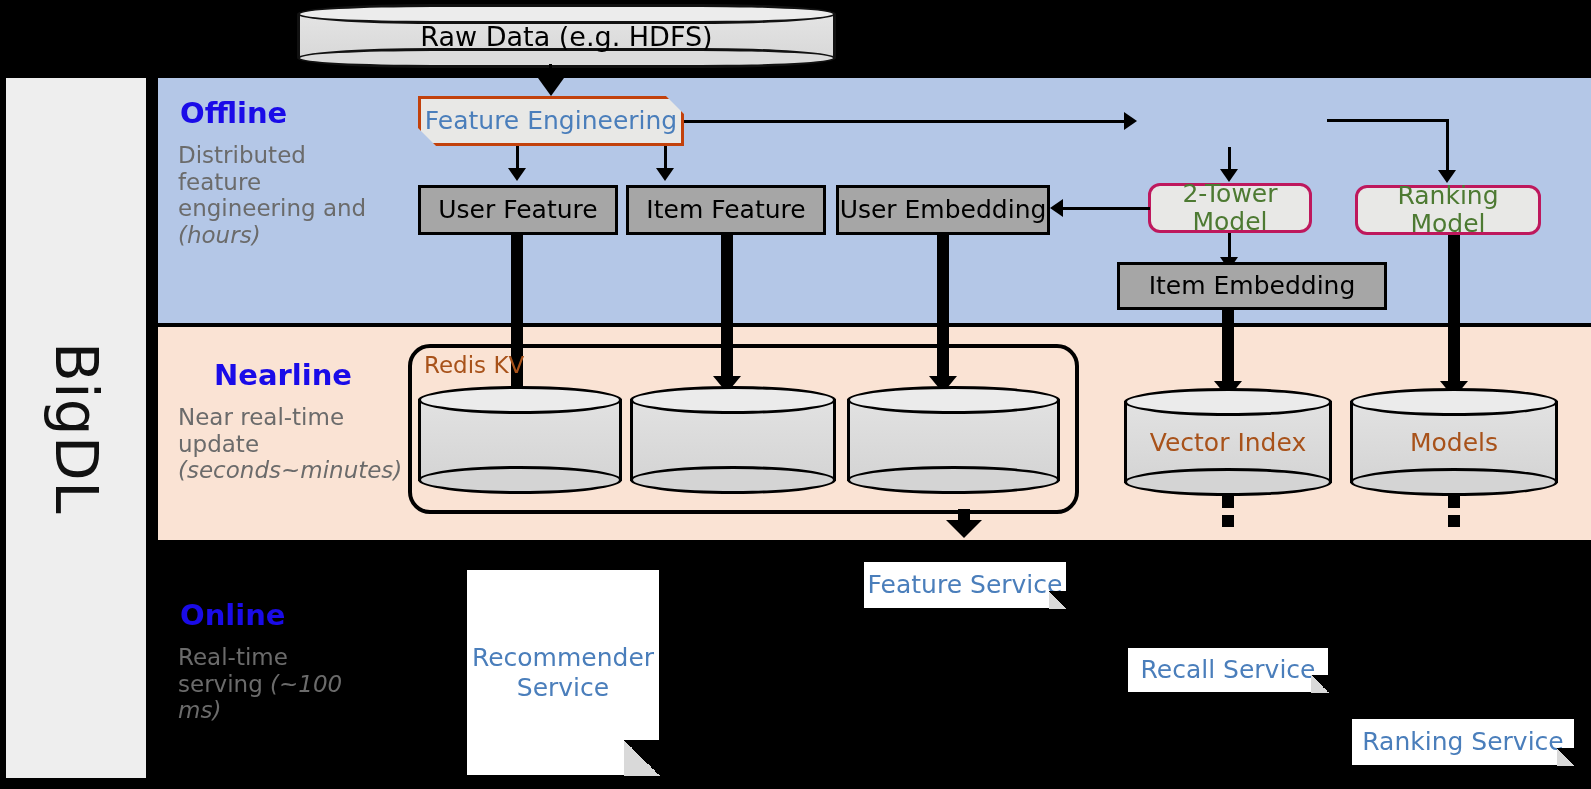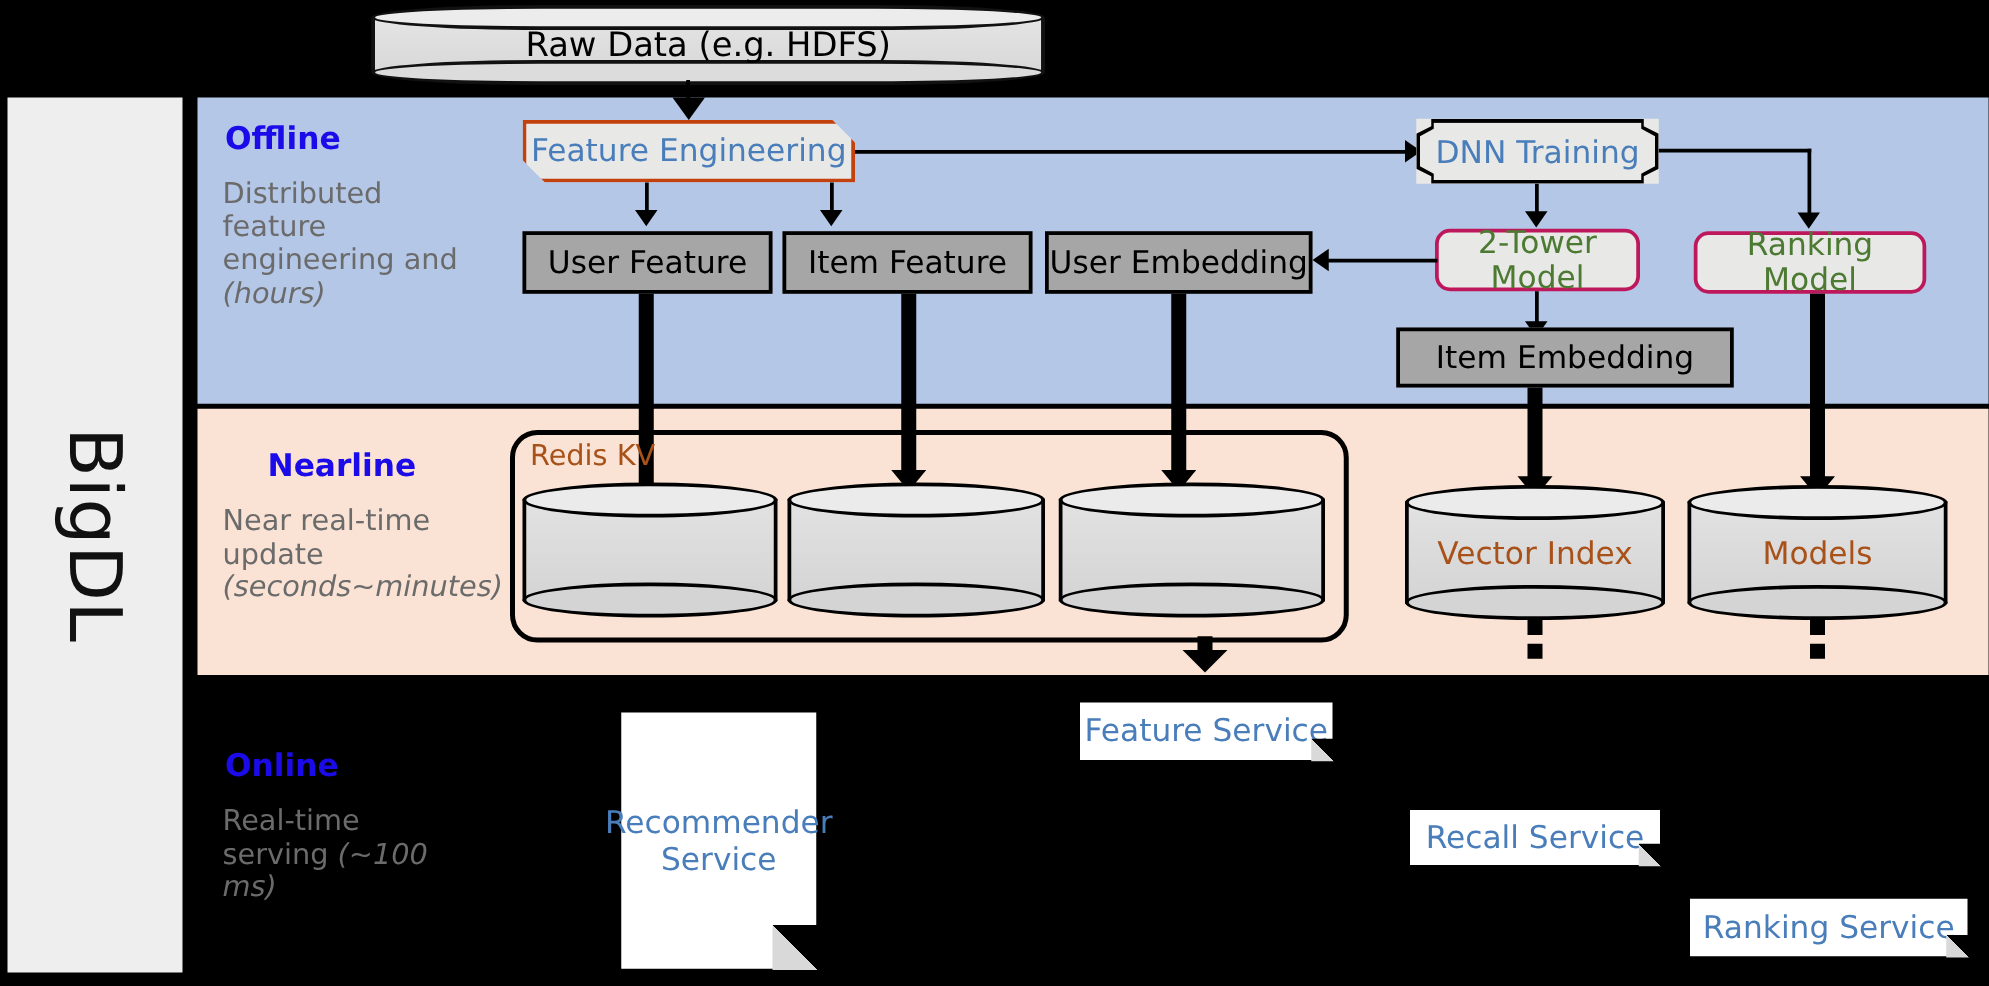--- a/index.html
+++ b/index.html
@@ -15,21 +15,21 @@
   .rail-label span{transform:rotate(90deg);white-space:nowrap;
               font-size:58px;color:#111;letter-spacing:.5px;
               font-family:"DejaVu Sans",sans-serif;}
 
   
   .band{position:absolute;left:158px;right:0;}
   .band-offline{top:78px;height:245px;background:#b4c7e7;}
   .band-nearline{top:327px;height:213px;background:#fae3d4;}
   .band-online{top:544px;height:245px;background:#000;}
 
-  .band-title{position:absolute;font-size:25px;color:#1a0be8;font-weight:600;
+  .band-title{position:absolute;font-size:29px;color:#1a0be8;font-weight:600;
               font-family:"DejaVu Sans",sans-serif;text-align:center;}
   .band-sub{position:absolute;font-size:23px;color:#6b6b6b;line-height:1.16;
             font-family:"DejaVu Sans",sans-serif;}
   .band-sub i{font-style:italic;}
 
   
   .node{position:absolute;box-sizing:border-box;display:flex;
         align-items:center;justify-content:center;text-align:center;
         font-family:"DejaVu Sans",sans-serif;line-height:1.12;}
 
@@ -136,25 +136,20 @@
   <div class="ln thin-v" style="left:549px;top:64px;height:18px;"></div>
   <div class="arw-dn" style="left:541px;top:78px;border-left-width:13px;border-right-width:13px;border-top-width:18px;left:538px;"></div>
 
   <div class="node proc-box proc-chamfer" style="left:418px;top:96px;width:266px;height:50px;">
     <span>Feature Engineering</span>
   </div>
 
   <div class="ln thin-h" style="left:684px;top:120px;width:444px;"></div>
   <div class="arw-rt" style="left:1124px;top:112px;"></div>
 
-  <div class="notched" style="left:1133px;top:95px;width:194px;height:52px;">
-    <div class="inner"></div>
-    <div class="face"></div>
-    <div class="txt">DNN Training</div>
-  </div>
 
   <div class="ln thin-v" style="left:516px;top:146px;height:26px;"></div>
   <div class="arw-dn" style="left:508px;top:168px;"></div>
 
   <div class="ln thin-v" style="left:664px;top:146px;height:26px;"></div>
   <div class="arw-dn" style="left:656px;top:168px;"></div>
 
   <div class="ln thin-v" style="left:1228px;top:147px;height:26px;"></div>
   <div class="arw-dn" style="left:1220px;top:169px;"></div>
 
@@ -239,21 +234,21 @@
 
   <div class="sq" style="left:958px;top:509px;"></div>
   <div class="arw-dn-big" style="left:948px;top:520px;border-left-width:18px;border-right-width:18px;border-top-width:18px;left:946px;"></div>
 
   <div class="sq" style="left:1222px;top:496px;"></div>
   <div class="sq" style="left:1222px;top:515px;"></div>
 
   <div class="sq" style="left:1448px;top:496px;"></div>
   <div class="sq" style="left:1448px;top:515px;"></div>
 
-  <div class="doc doc-big" style="left:497px;top:570px;width:156px;height:205px;font-size:25px;">
+  <div class="doc doc-big" style="left:467px;top:570px;width:192px;height:205px;font-size:25px;">
     <span>Recommender Service</span>
     <div class="fold"></div>
   </div>
 
   <div class="doc" style="left:1128px;top:648px;width:200px;height:44px;font-size:25px;">
     <span>Recall Service</span>
     <div class="fold"></div>
   </div>
 
   <div class="doc" style="left:864px;top:562px;width:202px;height:46px;font-size:25px;">

